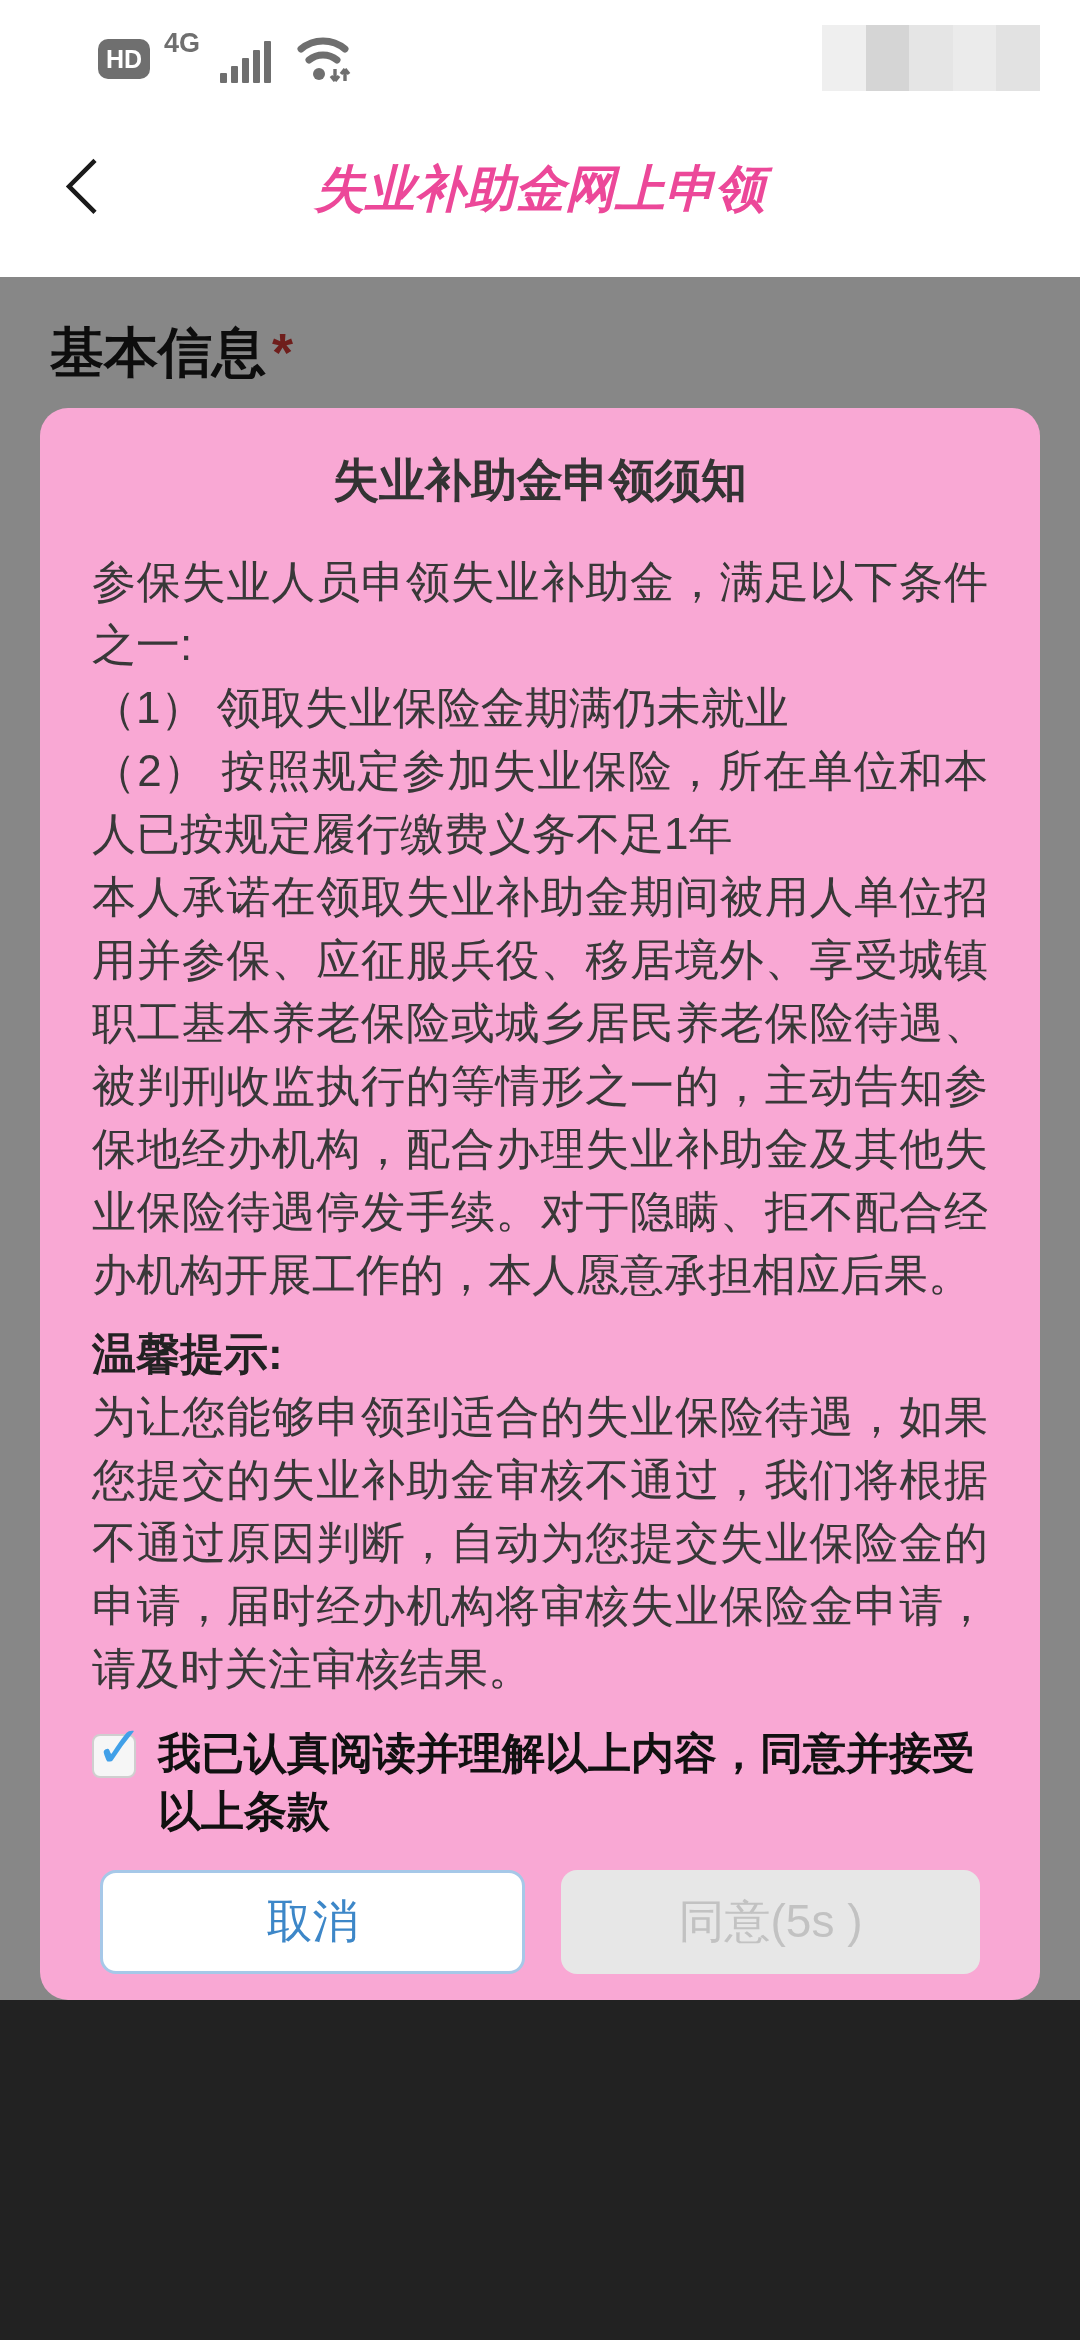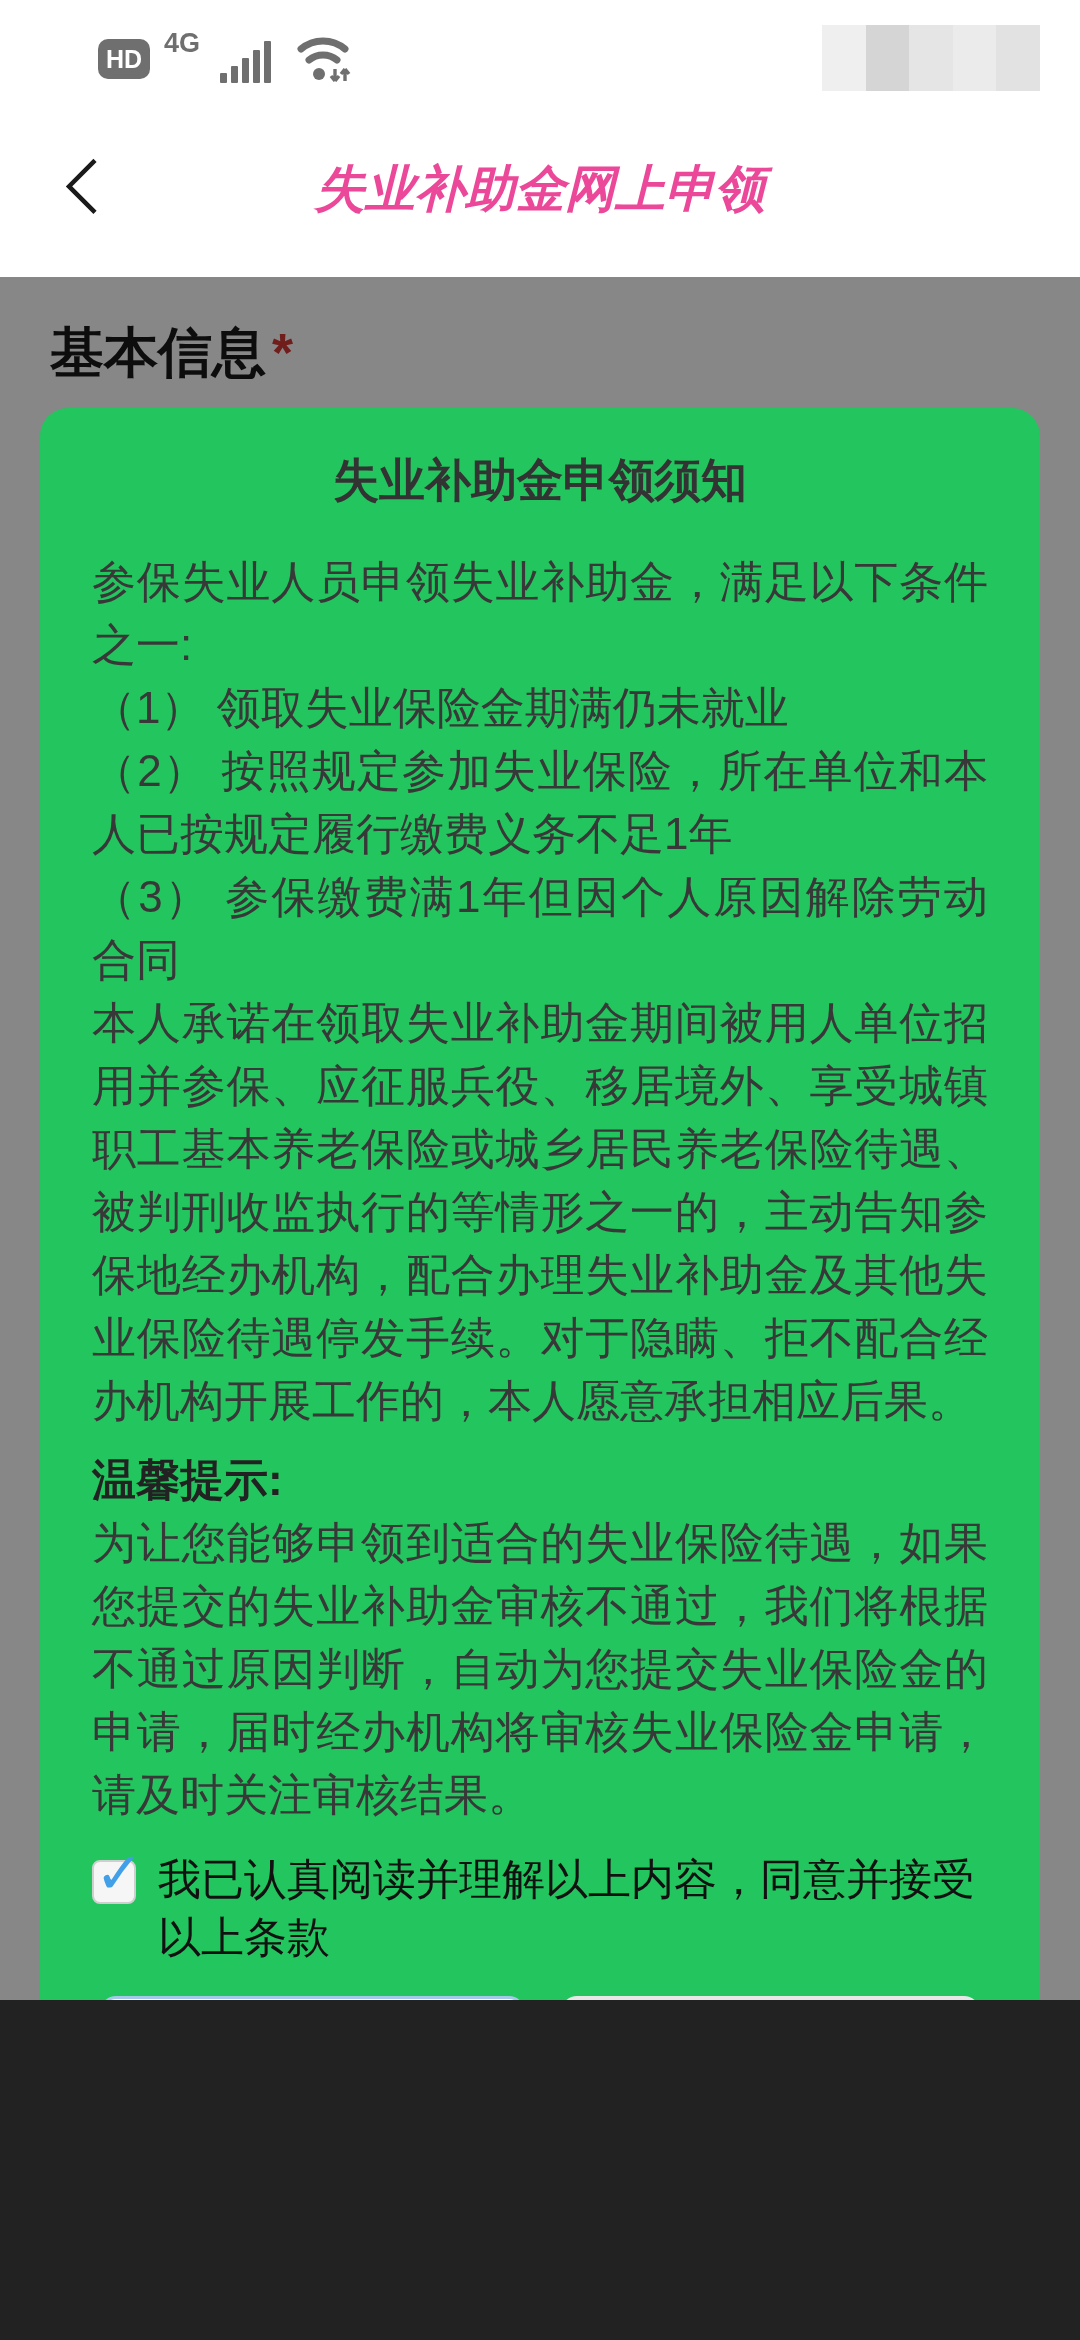--- a/index.html
+++ b/index.html
@@ -37,34 +37,34 @@
     font-weight:bold;color:#1a1a1a;}
   .req{color:#d23a36;margin-left:6px;}
   .attach-title{position:absolute;left:50px;top:1928px;font-size:54px;
     font-weight:bold;color:#1a1a1a;}
   .upload-tile{position:absolute;left:50px;top:2032px;width:312px;height:312px;
     background:#f7f7f7;border:2px solid #d9d9d9;border-radius:18px;overflow:hidden;}
   
   .overlay{position:absolute;top:277px;left:0;right:0;bottom:0;
     background:rgba(0,0,0,0.47);}
   
-  .modal{position:absolute;left:40px;top:408px;width:1000px;background:#22c55e;
+  .modal{position:absolute;left:40px;top:408px;width:1000px;background:#f9a8d4;
     border-radius:28px;padding:36px 52px 26px;}
   .modal-title{margin-top:10px;text-align:center;font-size:46px;line-height:52px;
     font-weight:bold;color:#333;}
   .notice{margin-top:44px;font-size:44px;line-height:63px;color:#383838;
     text-align:justify;}
   .blk-head{margin-top:16px;font-size:44px;line-height:63px;font-weight:bold;color:#222;}
   .blk-body{font-size:44px;line-height:63px;color:#383838;text-align:justify;}
   .agree-row{display:flex;margin-top:24px;align-items:flex-start;}
   .checkbox{position:relative;flex:0 0 auto;width:44px;height:44px;margin-top:10px;
     background:#f6f6f6;border:2px solid #cfcfcf;border-radius:8px;cursor:pointer;}
   .checkbox .tick{position:absolute;left:1px;top:-18px;font-size:58px;line-height:1;
     font-weight:bold;color:#41a0e8;}
-  .agree-label{margin-left:22px;font-size:43px;line-height:58px;font-weight:normal;
+  .agree-label{margin-left:22px;font-size:43px;line-height:58px;font-weight:bold;
     color:#111;}
   .btn-row{display:flex;gap:36px;margin-top:30px;padding:0 8px;}
   .btn{flex:1;height:104px;border-radius:16px;font-size:46px;font-weight:400;
     display:flex;align-items:center;justify-content:center;cursor:pointer;
     font-family:inherit;}
   .btn-cancel{background:#fff;border:3px solid #a6c8e8;color:#3d87c8;}
   .btn-agree{background:#e7e7e7;border:none;color:#c2c2c2;}
 </style>
 </head>
 <body>
@@ -126,21 +126,20 @@
 
   <div class="overlay"></div>
 
   <div class="modal">
     <div class="modal-title">失业补助金申领须知</div>
 
     <div class="notice">
       <div>参保失业人员申领失业补助金，满足以下条件之一:</div>
       <div>（1） 领取失业保险金期满仍未就业</div>
       <div>（2） 按照规定参加失业保险，所在单位和本人已按规定履行缴费义务不足1年</div>
-      <div>（3） 参保缴费满1年但因个人原因解除劳动合同</div>
     </div>
 
     <div class="blk-body">本人承诺在领取失业补助金期间被用人单位招用并参保、应征服兵役、移居境外、享受城镇职工基本养老保险或城乡居民养老保险待遇、被判刑收监执行的等情形之一的，主动告知参保地经办机构，配合办理失业补助金及其他失业保险待遇停发手续。对于隐瞒、拒不配合经办机构开展工作的，本人愿意承担相应后果。</div>
 
     <div class="blk-head">温馨提示:</div>
     <div class="blk-body">为让您能够申领到适合的失业保险待遇，如果您提交的失业补助金审核不通过，我们将根据不通过原因判断，自动为您提交失业保险金的申请，届时经办机构将审核失业保险金申请，请及时关注审核结果。</div>
 
     <div class="agree-row">
       <div class="checkbox">
         <span class="tick">✓</span>

